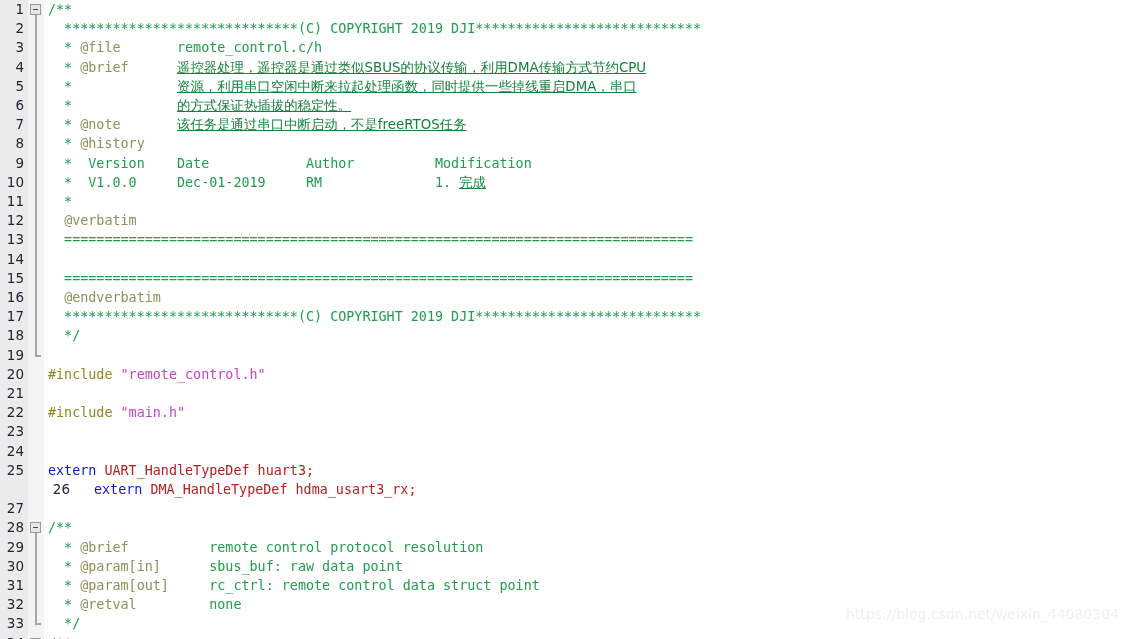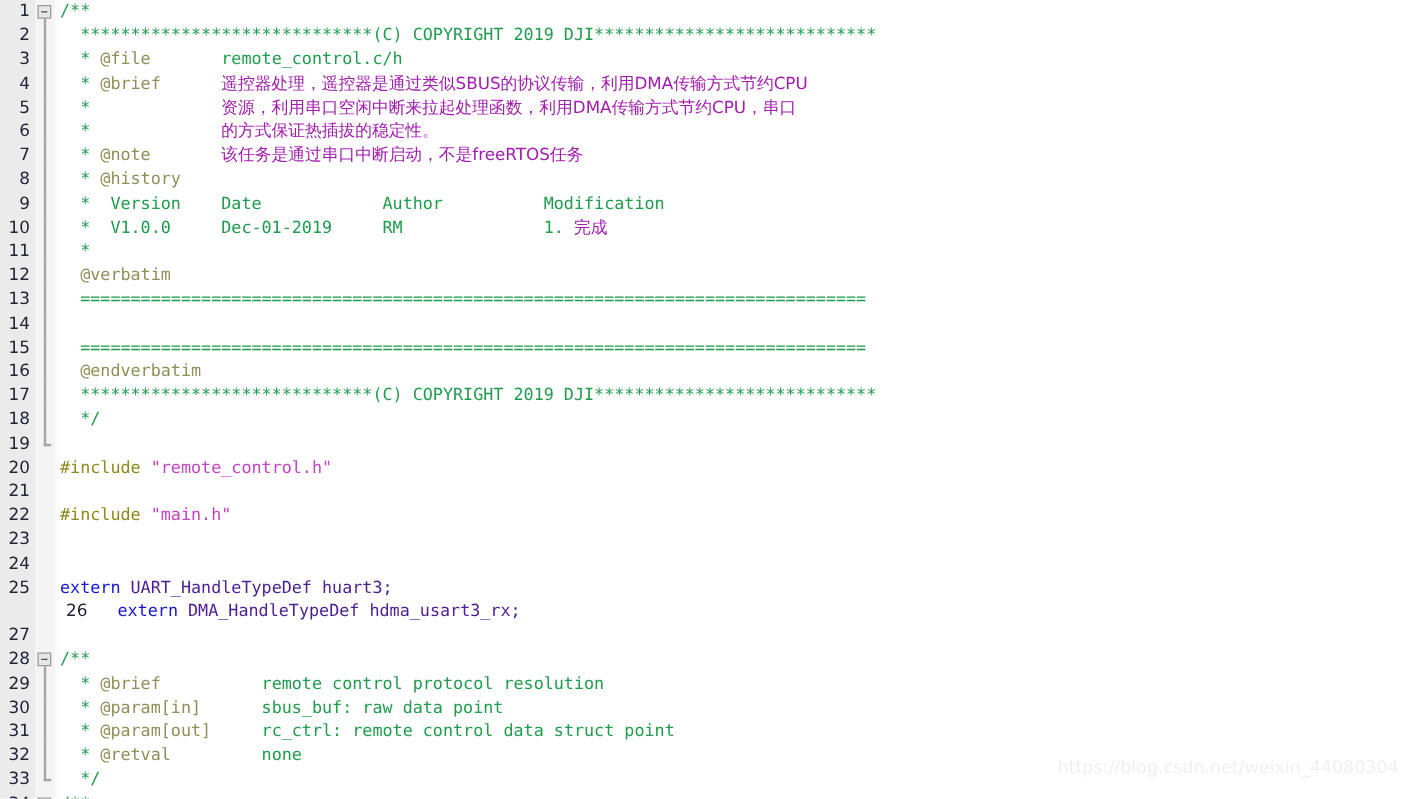--- a/index.html
+++ b/index.html
@@ -139,22 +139,22 @@
     color: #000000;
     z-index: 2;
   }
 
   
   .c-comment  { color: #1f9d4d; }
   .c-doxytag  { color: #8f8f5a; }
   .c-pre      { color: #8a8a1f; }
   .c-string   { color: #c543c5; }
   .c-keyword  { color: #1414d2; }
-  .c-plain    { color: #4c1d95; }
-  .c-cn       { color: #a21caf; font-family: "DejaVu Sans", "Liberation Sans", sans-serif; }
+  .c-plain    { color: #b91c1c; }
+  .c-cn       { color: #15803d; font-family: "DejaVu Sans", "Liberation Sans", sans-serif; text-decoration: underline; }
 
   
   .watermark {
     position: absolute;
     right: 8px;
     bottom: 17px;
     color: #f0f0f0;
     font-family: "DejaVu Sans", "Liberation Sans", sans-serif;
     font-size: 14px;
     z-index: 5;
@@ -168,21 +168,21 @@
 
   <div class="gutter-bg"></div>
   <div class="fold-bg"></div>
   <div class="fold-bg2"></div>
 
   <div class="rows" id="rows">
       <div class="row" style="top: 0px; position: absolute; left: 0px; right: 0px;"><span class="lineno">1</span><span class="foldcell"><span class="foldbox"></span><span class="foldline start"></span></span><span class="code"><span class="c-comment">/**</span></span></div>
       <div class="row" style="top: 19.2px; position: absolute; left: 0px; right: 0px;"><span class="lineno">2</span><span class="foldcell"><span class="foldline"></span></span><span class="code"><span class="c-comment">  *****************************(C) COPYRIGHT 2019 DJI****************************</span></span></div>
       <div class="row" style="top: 38.4px; position: absolute; left: 0px; right: 0px;"><span class="lineno">3</span><span class="foldcell"><span class="foldline"></span></span><span class="code"><span class="c-comment">  * </span><span class="c-doxytag">@file</span><span class="c-comment">       remote_control.c/h</span></span></div>
       <div class="row" style="top: 57.6px; position: absolute; left: 0px; right: 0px;"><span class="lineno">4</span><span class="foldcell"><span class="foldline"></span></span><span class="code"><span class="c-comment">  * </span><span class="c-doxytag">@brief</span><span class="c-comment">      </span><span class="c-cn">遥控器处理，遥控器是通过类似SBUS的协议传输，利用DMA传输方式节约CPU</span></span></div>
-      <div class="row" style="top: 76.8px; position: absolute; left: 0px; right: 0px;"><span class="lineno">5</span><span class="foldcell"><span class="foldline"></span></span><span class="code"><span class="c-comment">  *             </span><span class="c-cn">资源，利用串口空闲中断来拉起处理函数，利用DMA传输方式节约CPU，串口</span></span></div>
+      <div class="row" style="top: 76.8px; position: absolute; left: 0px; right: 0px;"><span class="lineno">5</span><span class="foldcell"><span class="foldline"></span></span><span class="code"><span class="c-comment">  *             </span><span class="c-cn">资源，利用串口空闲中断来拉起处理函数，同时提供一些掉线重启DMA，串口</span></span></div>
       <div class="row" style="top: 96px; position: absolute; left: 0px; right: 0px;"><span class="lineno">6</span><span class="foldcell"><span class="foldline"></span></span><span class="code"><span class="c-comment">  *             </span><span class="c-cn">的方式保证热插拔的稳定性。</span></span></div>
       <div class="row" style="top: 115.2px; position: absolute; left: 0px; right: 0px;"><span class="lineno">7</span><span class="foldcell"><span class="foldline"></span></span><span class="code"><span class="c-comment">  * </span><span class="c-doxytag">@note</span><span class="c-comment">       </span><span class="c-cn">该任务是通过串口中断启动，不是freeRTOS任务</span></span></div>
       <div class="row" style="top: 134.4px; position: absolute; left: 0px; right: 0px;"><span class="lineno">8</span><span class="foldcell"><span class="foldline"></span></span><span class="code"><span class="c-comment">  * </span><span class="c-doxytag">@history</span></span></div>
       <div class="row" style="top: 153.6px; position: absolute; left: 0px; right: 0px;"><span class="lineno">9</span><span class="foldcell"><span class="foldline"></span></span><span class="code"><span class="c-comment">  *  Version    Date            Author          Modification</span></span></div>
       <div class="row" style="top: 172.8px; position: absolute; left: 0px; right: 0px;"><span class="lineno">10</span><span class="foldcell"><span class="foldline"></span></span><span class="code"><span class="c-comment">  *  V1.0.0     Dec-01-2019     RM              1. </span><span class="c-cn">完成</span></span></div>
       <div class="row" style="top: 192px; position: absolute; left: 0px; right: 0px;"><span class="lineno">11</span><span class="foldcell"><span class="foldline"></span></span><span class="code"><span class="c-comment">  *</span></span></div>
       <div class="row" style="top: 211.2px; position: absolute; left: 0px; right: 15px;"><span class="lineno">12</span><span class="foldcell"><span class="foldline"></span></span><span class="code"><span class="c-comment">  </span><span class="c-doxytag">@verbatim</span></span></div>
       <div class="row" style="top: 230.4px; position: absolute; left: 0px; right: 0px;"><span class="lineno">13</span><span class="foldcell"><span class="foldline"></span></span><span class="code"><span class="c-comment">  ==============================================================================</span></span></div>
       <div class="row" style="top: 249.6px; position: absolute; left: 0px; right: 0px;"><span class="lineno">14</span><span class="foldcell"><span class="foldline"></span></span><span class="code"></span></div>
       <div class="row" style="top: 268.8px; position: absolute; left: 0px; right: 0px;"><span class="lineno">15</span><span class="foldcell"><span class="foldline"></span></span><span class="code"><span class="c-comment">  ==============================================================================</span></span></div>

